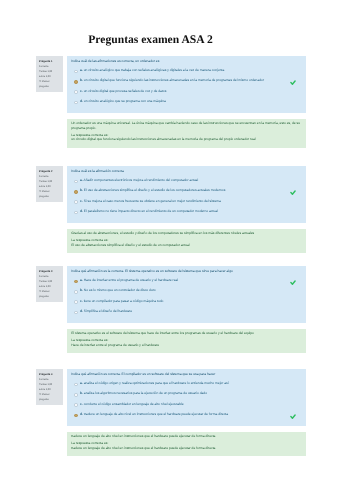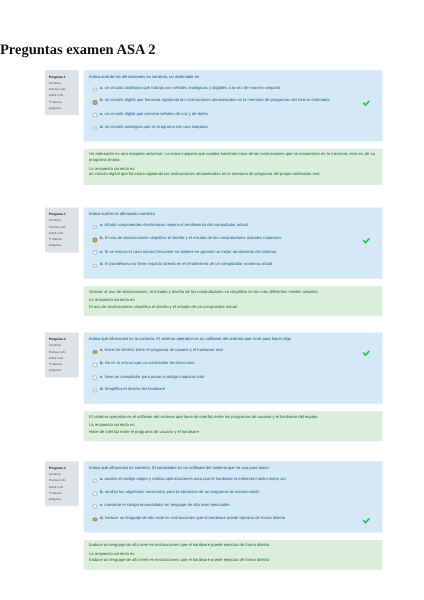--- a/index.html
+++ b/index.html
@@ -2,21 +2,21 @@
 <html><head>
 <meta charset="utf-8">
 <title>Preguntas examen ASA 2</title>
 <style>
   html,body{margin:0;padding:0;}
   body{width:339px;height:480px;background:#ffffff;
        font-family:"Liberation Sans",sans-serif;overflow:hidden;
        -webkit-font-smoothing:antialiased;text-rendering:geometricPrecision;}
   .page{position:relative;width:339px;height:480px;transform:translateZ(0);}
 
-  .doc-title{position:absolute;left:0;top:33px;width:301px;text-align:left;
+  .doc-title{position:absolute;left:0;top:33px;width:301px;text-align:center;
     font-family:"Liberation Serif",serif;font-weight:bold;font-size:11.6px;
     color:#111111;letter-spacing:0px;}
 
   .question{position:absolute;left:0;width:339px;}
 
   .qinfo{position:absolute;left:36px;width:26.5px;height:36px;background:#dee2e6;color:#51585c;
     font-size:2.45px;line-height:1;box-sizing:border-box;}
   .qinfo > span{position:absolute;left:3px;white-space:nowrap;}
   .qinfo .qnum{font-weight:bold;color:#262b2e;font-size:2.6px;top:4.6px;}
   .qinfo .qstate{top:10.0px;}

